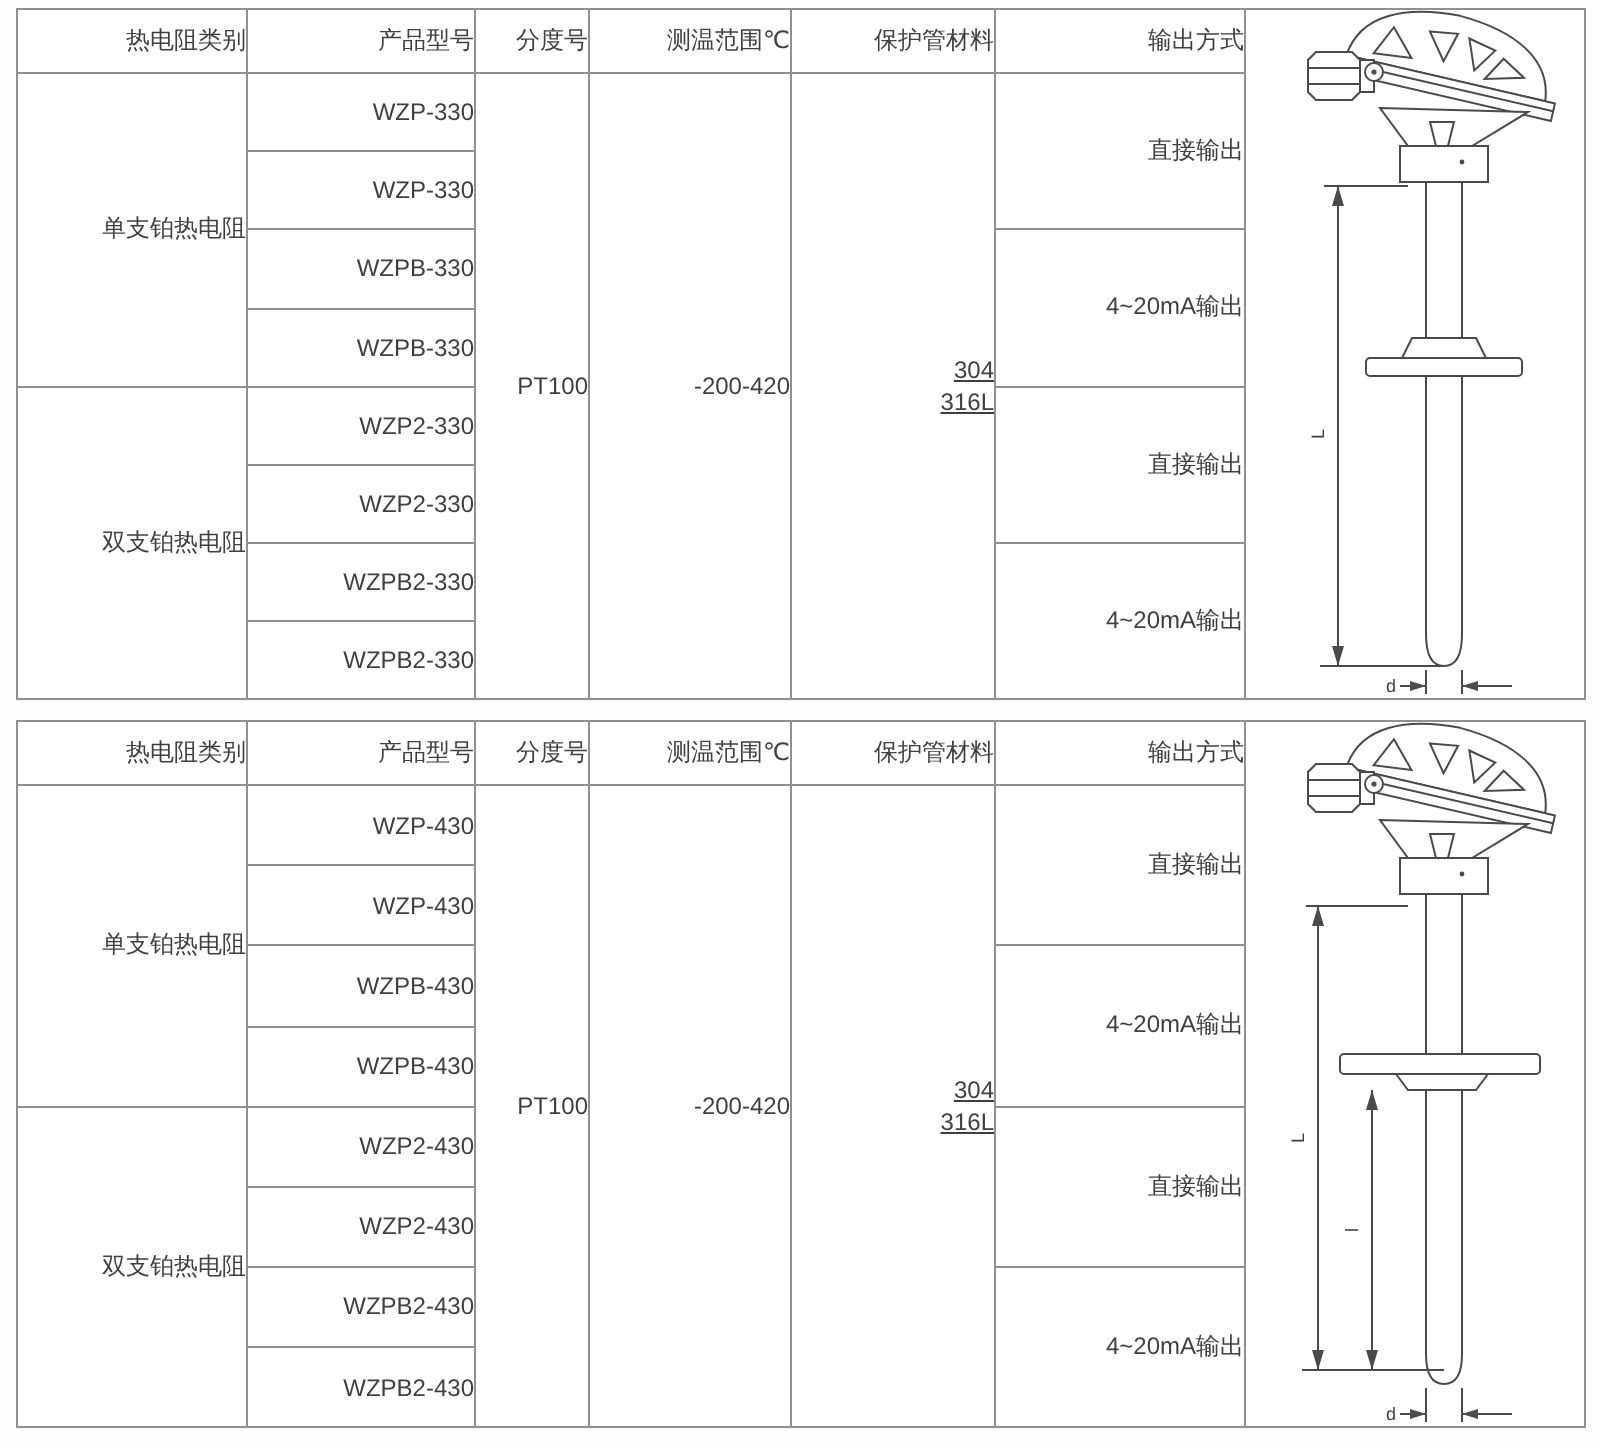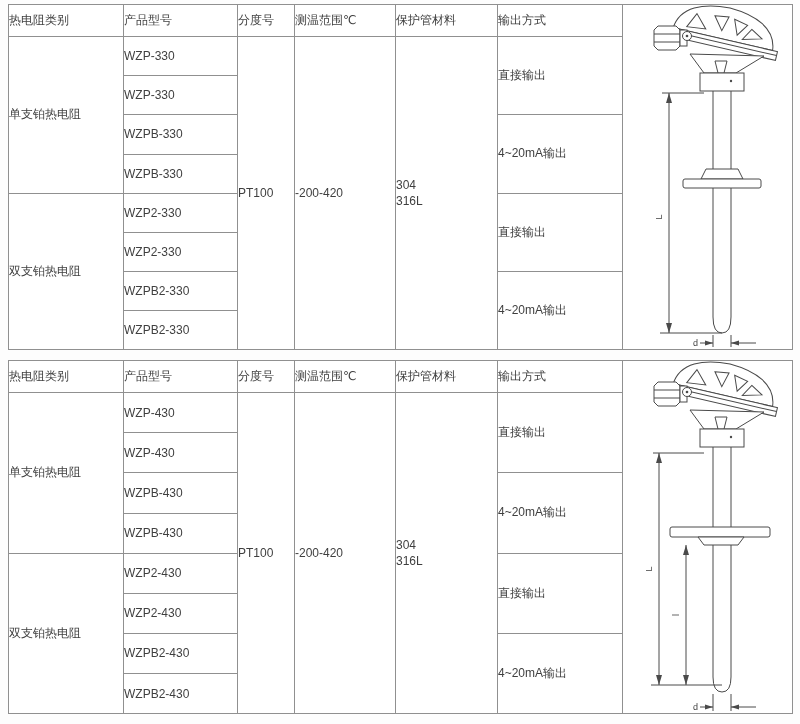--- a/index.html
+++ b/index.html
@@ -2,30 +2,30 @@
 <html><head>
 <meta charset="utf-8">
 <style>
   html,body{margin:0;padding:0;background:#ffffff;}
   body{font-family:"Liberation Sans","DejaVu Sans",sans-serif;color:#404040;}
   .page{width:800px;height:724px;box-sizing:border-box;padding:4px 8px 6px 8px;background:#fdfdfd;}
   table.spec{border-collapse:collapse;table-layout:fixed;width:784px;background:#fff;}
   table.spec td,table.spec th{
     border:1px solid #909090;
     font-size:12px;font-weight:400;color:#3f3f3f;
-    text-align:left;vertical-align:middle;padding:0;
+    text-align:right;vertical-align:middle;padding:0;
     overflow:hidden;white-space:nowrap;
   }
   table.spec tr.hdr{height:32px;}
   table.t1 tr.row{height:39px;}
   table.t2 tr.row{height:40px;}
   .gap{height:10px;}
   td.diagram-cell{vertical-align:middle;padding:0;}
   td.diagram-cell svg{display:block;margin:0 auto;}
-  .mat div{line-height:16px;}
+  .mat div{line-height:16px;text-decoration:underline;}
   .dim-text{font-size:9px;fill:#3f3f3f;font-family:"Liberation Sans","DejaVu Sans",sans-serif;}
 </style>
 </head>
 <body>
 
 <svg width="0" height="0" style="position:absolute" aria-hidden="true">
   <defs>
     <g id="sensor-head" stroke="#4a4a4a" stroke-width="1" fill="none">
       <g transform="rotate(13 98 38)">
         <path d="M 47 34 C 49 12 71 3 98 2 C 125 3 147 12 149 34 Z" fill="#ffffff"></path>

